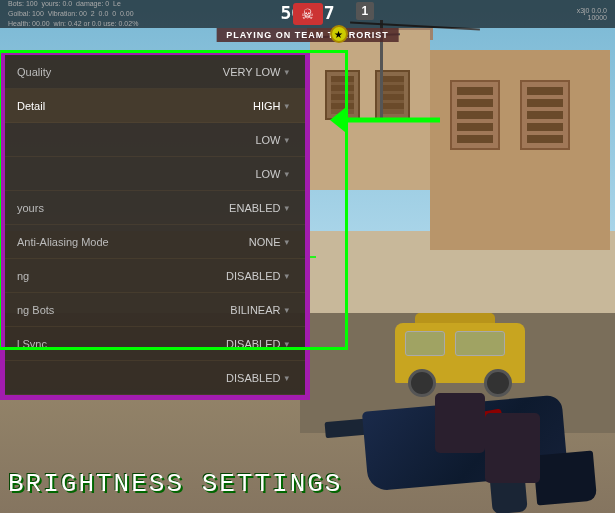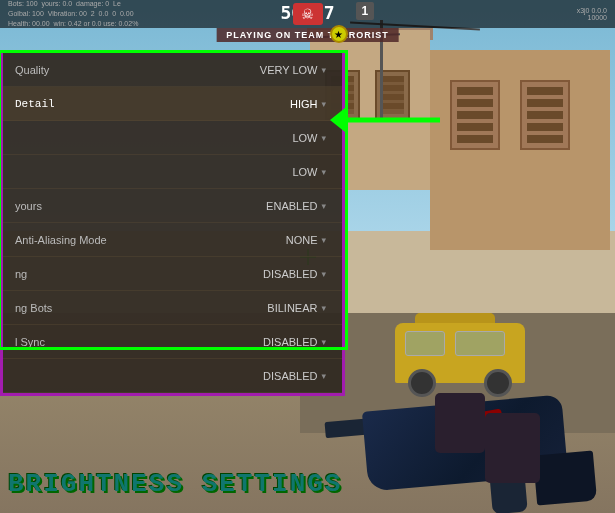--- a/index.html
+++ b/index.html
@@ -294,23 +294,23 @@
       transform: translate(-50%, -50%);
       width: 2px; height: 16px;
       background: rgba(0,255,0,0.8);
     }
 
     
     #settings-panel {
       position: absolute;
       top: 50px;
       left: 0;
-      width: 345px;
+      width: 310px;
       background: rgba(50, 42, 35, 0.95);
-      border: 3px solid #a21caf;
+      border: 5px solid #a21caf;
       z-index: 10;
     }
 
     .settings-row {
       display: flex;
       align-items: center;
       justify-content: space-between;
       padding: 6px 16px 6px 12px;
       border-bottom: 1px solid rgba(90,74,53,0.4);
       min-height: 34px;
@@ -333,21 +333,20 @@
     }
     .settings-value .chevron {
       color: #888;
       font-size: 9px;
     }
     .highlight-row {
       background: rgba(80, 65, 45, 0.6);
     }
     .highlight-row .settings-label {
       color: #fff;
-      font-family: Liberation Mono, monospace;
     }
     .highlight-row .settings-value {
       color: #fff;
       margin-left: 37px;
     }
 
     
     #green-arrow {
       position: absolute;
       top: 100px;
@@ -359,22 +358,22 @@
     #bottom-text {
       position: absolute;
       bottom: 10px;
       left: 0;
       z-index: 15;
       padding: 4px 8px;
     }
     .bottom-title {
       font-family: 'Courier New', monospace;
       font-size: 26px;
-      font-weight: 700;
-      color: #0f766e;
+      font-weight: 400;
+      color: #ffffff;
       text-shadow: 2px 2px 0 #006600, -1px -1px 0 #004400;
       letter-spacing: 2px;
       text-transform: uppercase;
     }
 
     
     #settings-outline {
       position: absolute;
       top: 50px;
       left: -2px;

